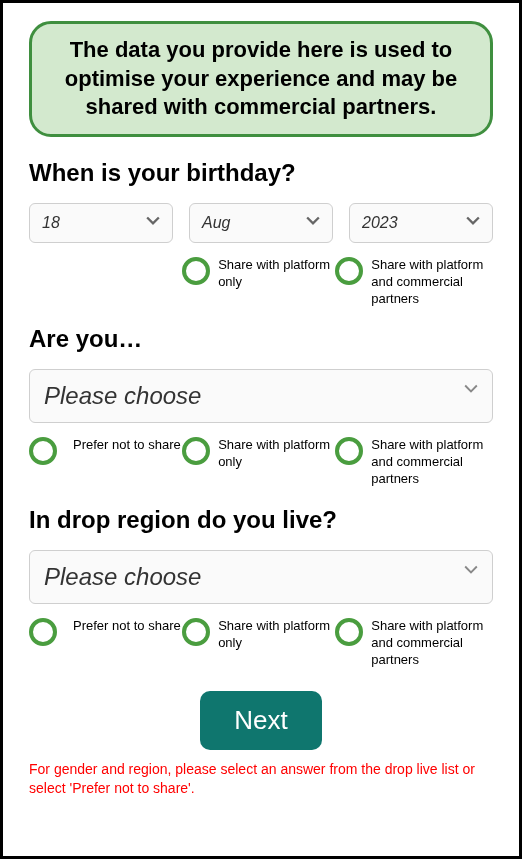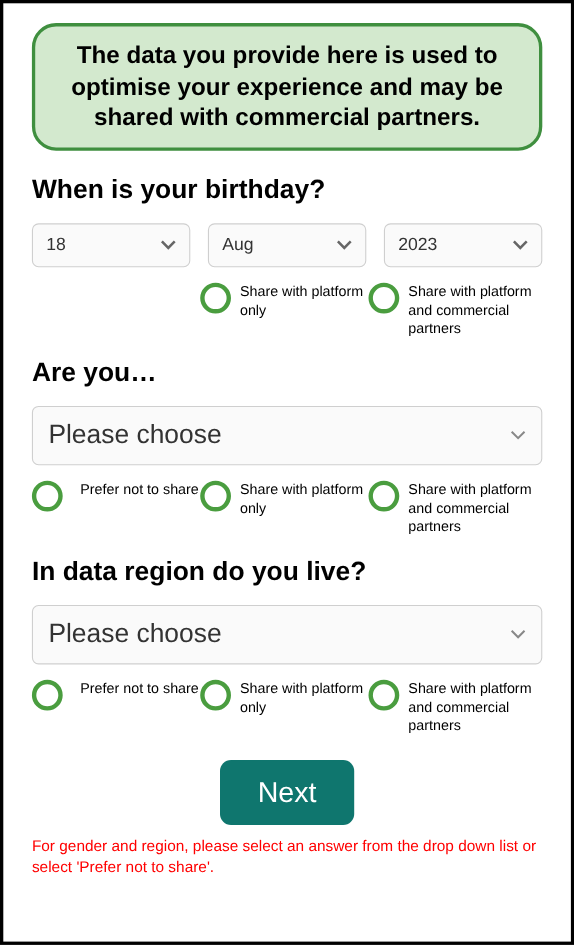--- a/index.html
+++ b/index.html
@@ -37,26 +37,27 @@
   }
   .bday-row {
     display: flex;
     gap: 16px;
   }
   .select-box {
     border: 1px solid #cfcfcf;
     border-radius: 6px;
     background: #fafafa;
     display: flex;
-    align-items: center;
+    align-items: flex-start;
     justify-content: space-between;
     padding: 10px 12px;
     font-size: 16px;
     color: #333;
     cursor: pointer;
+    font-style: italic;
   }
   .bday-row .select-box { flex: 1; }
   .chevron {
     width: 14px;
     height: 14px;
     flex-shrink: 0;
   }
   .chevron svg { display: block; }
   .full-select {
     width: 100%;
@@ -179,21 +180,21 @@
     <div class="radio-cell c2">
       <div class="radio-ring"></div>
       <div class="radio-label">Share with platform only</div>
     </div>
     <div class="radio-cell c3">
       <div class="radio-ring"></div>
       <div class="radio-label">Share with platform and commercial partners</div>
     </div>
   </div>
 
-  <div class="question">In data region do you live?</div>
+  <div class="question">In drop region do you live?</div>
   <div class="full-select">
     <div class="select-box">
       <span>Please choose</span>
       <span class="chevron">
         <svg viewBox="0 0 12 12">
             <path d="M1 3 L6 8 L11 3" fill="none" stroke="#888" stroke-width="1.6"></path>
           </svg>
       </span>
     </div>
   </div>
@@ -207,15 +208,15 @@
       <div class="radio-label">Share with platform only</div>
     </div>
     <div class="radio-cell c3">
       <div class="radio-ring"></div>
       <div class="radio-label">Share with platform and commercial partners</div>
     </div>
   </div>
 
   <button class="next-btn">Next</button>
 
-  <div class="error-msg">For gender and region, please select an answer from the drop down list or select 'Prefer not to share'.</div>
+  <div class="error-msg">For gender and region, please select an answer from the drop live list or select 'Prefer not to share'.</div>
 
 </div>
 
 </body></html>

